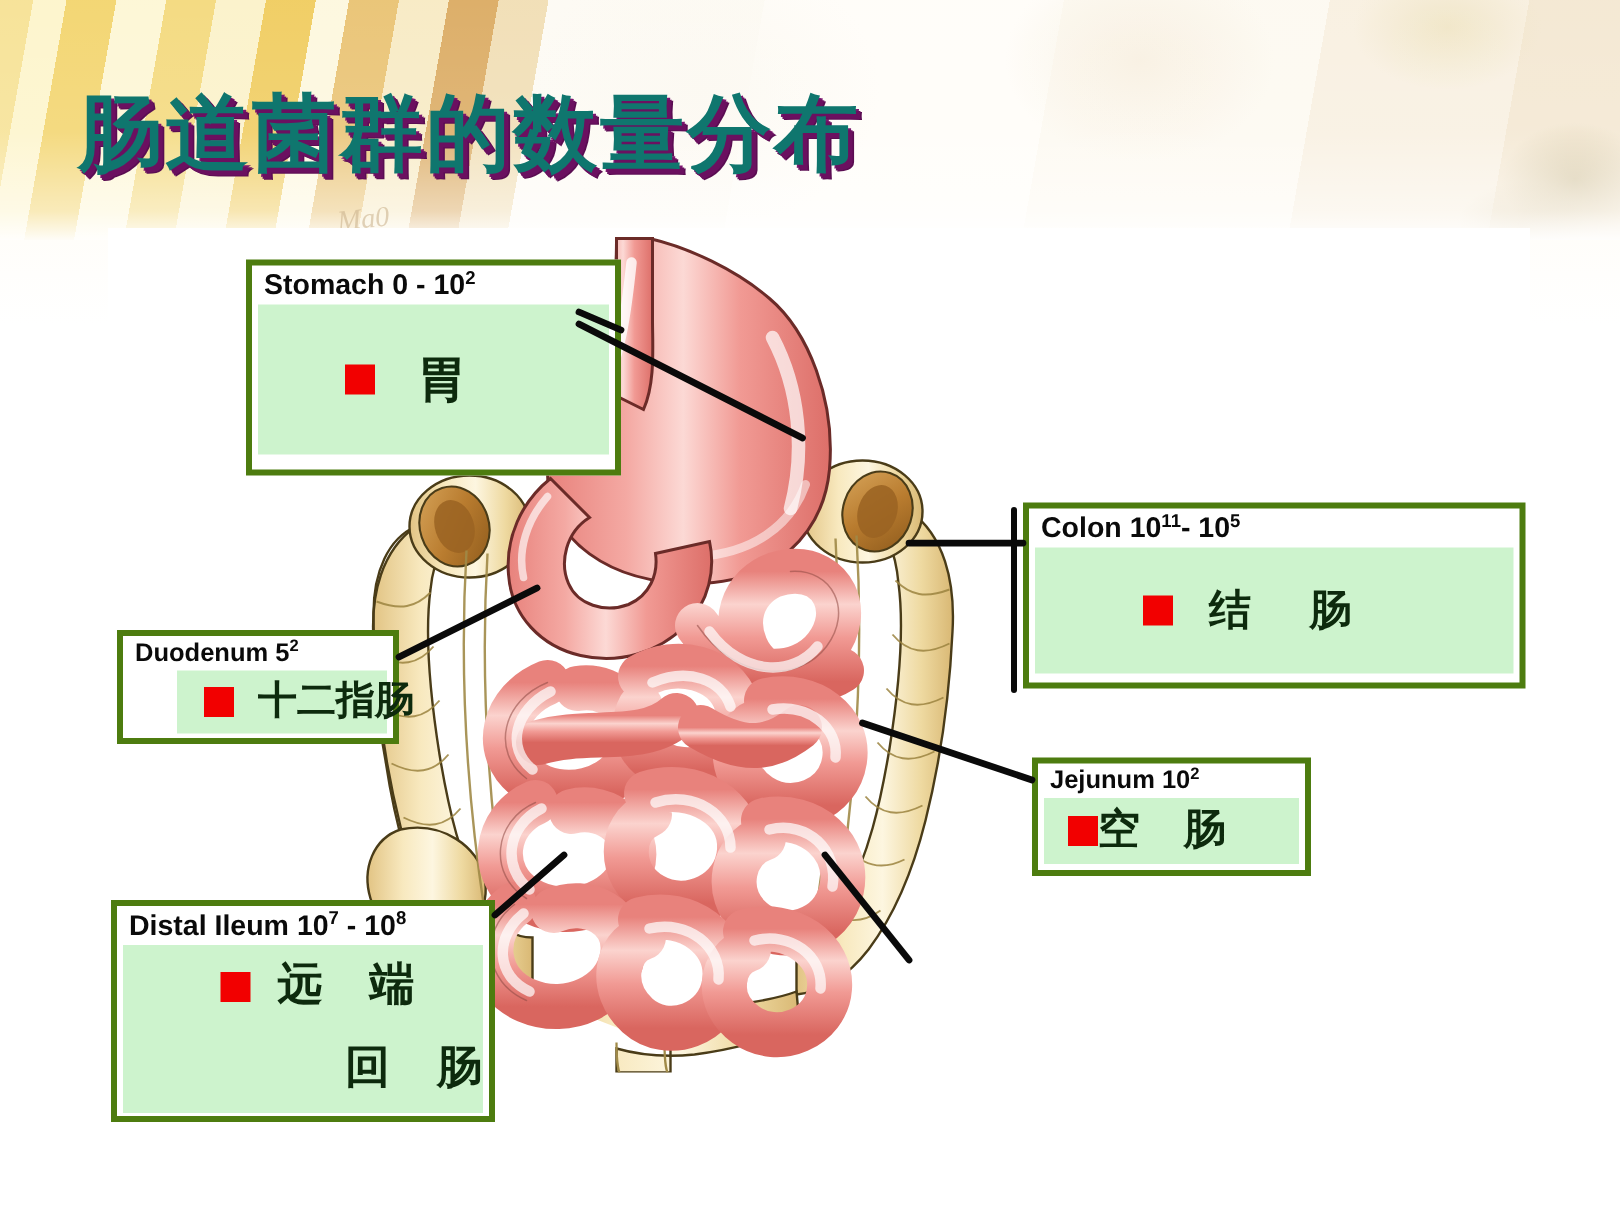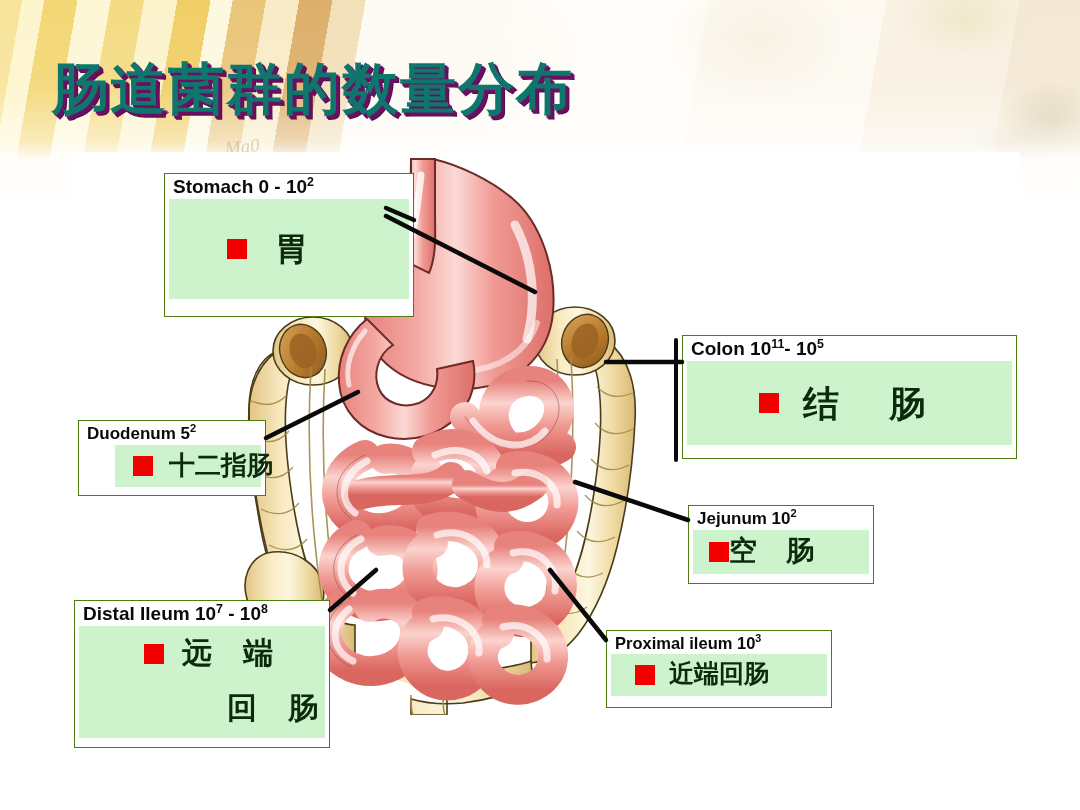--- a/index.html
+++ b/index.html
@@ -54,21 +54,21 @@
   
   .panel{
     position:absolute;left:72px;top:152px;width:948px;height:620px;
     background:#ffffff;
   }
 
   
   .anatomy{position:absolute;left:215px;top:155px;width:470px;height:560px;}
 
   
-  .callout{position:absolute;background:#ffffff;border:1px solid #4d7c0f;box-sizing:border-box;z-index:20;}
+  .callout{position:absolute;background:#ffffff;border:4px solid #4d7c0f;box-sizing:border-box;z-index:20;}
   .callout .eng{
     font-family:"Liberation Sans",sans-serif;
     font-weight:bold;color:#0a0a0a;white-space:nowrap;
     padding:2px 0 0 8px;line-height:1.05;
   }
   .callout .eng sup{font-size:.65em;vertical-align:super;}
   .greenbox{
     background:#cdf3cd;margin:2px 4px 4px 4px;box-sizing:border-box;
     display:flex;align-items:center;
   }
@@ -80,21 +80,21 @@
 
   
   #box-stomach{left:164px;top:173px;width:250px;height:144px;}
   #box-stomach .eng{font-size:19px;}
   #box-stomach .greenbox{height:100px;padding-left:58px;}
   #box-stomach .cn{font-size:33px;margin-left:28px;}
 
   #box-colon{left:682px;top:335px;width:335px;height:124px;}
   #box-colon .eng{font-size:19px;}
   #box-colon .greenbox{height:84px;padding-left:72px;}
-  #box-colon .cn{font-size:36px;margin-left:24px;}
+  #box-colon .cn{font-size:28px;margin-left:24px;}
 
   #box-duodenum{left:78px;top:420px;width:188px;height:76px;}
   #box-duodenum .eng{font-size:17px;}
   #box-duodenum .greenbox{height:42px;padding-left:18px;margin-left:36px;}
   #box-duodenum .cn{font-size:26px;margin-left:16px;}
 
   #box-jejunum{left:688px;top:505px;width:186px;height:79px;}
   #box-jejunum .eng{font-size:17px;}
   #box-jejunum .greenbox{height:44px;padding-left:16px;}
   #box-jejunum .cn{font-size:28px;}
@@ -350,23 +350,14 @@
       <div class="row1">
         <span class="sq"></span>
         <span class="cn">远   端</span>
       </div>
       <div class="row2">
         <span class="cn">回   肠</span>
       </div>
     </div>
   </div>
 
-  <div class="callout" id="box-proximal">
-    <div class="eng">
-      <span>Proximal ileum 10</span><sup>3</sup>
-    </div>
-    <div class="greenbox">
-      <span class="sq"></span>
-      <span class="cn">近端回肠</span>
-    </div>
-  </div>
 
 </div>
 
 </body></html>

